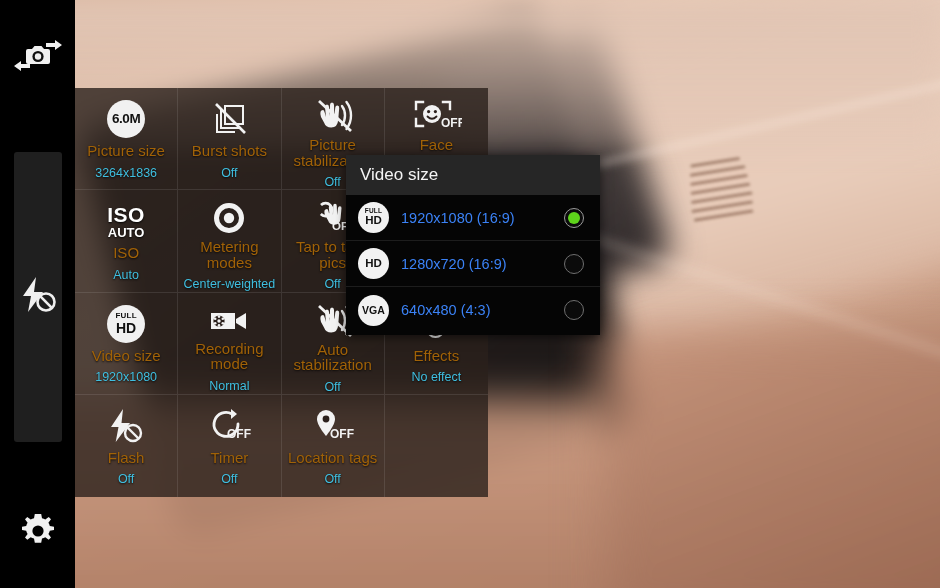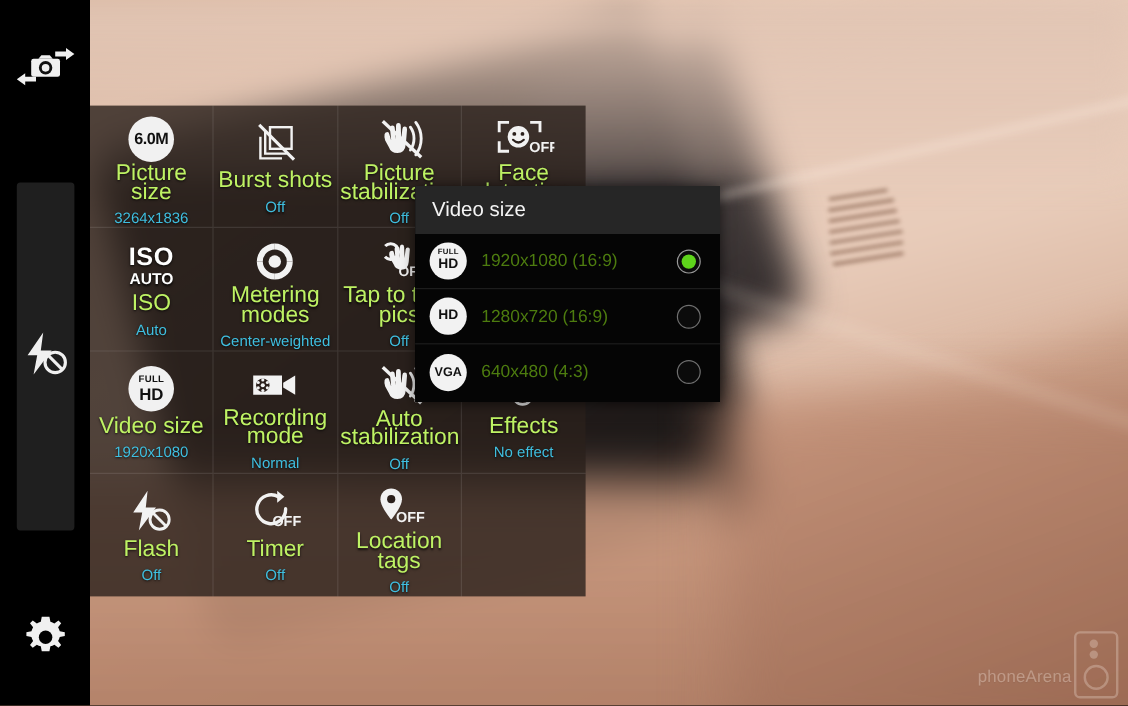--- a/index.html
+++ b/index.html
@@ -167,22 +167,22 @@
   .cell:nth-child(4n) { border-right: none; }
   .cell:nth-child(n+13) { border-bottom: none; }
   .cell-icon {
     height: 44px;
     display: flex;
     align-items: center;
     justify-content: center;
     margin-bottom: 2px;
   }
   .cell-label {
-    color: #bef264;
-    font-size: 19px;
+    color: #a16207;
+    font-size: 15px;
     line-height: 15.5px;
     text-align: center;
     max-width: 98px;
     text-shadow: 0 1px 2px rgba(0,0,0,.8);
   }
   .cell-value {
     color: #3fbfe0;
     font-size: 12.5px;
     line-height: 15px;
     margin-top: 7px;
@@ -251,21 +251,21 @@
     justify-content: center;
     font-weight: bold;
     line-height: 1;
     flex: none;
   }
   .opt-badge .l1 { font-size: 6.5px; letter-spacing: .2px; }
   .opt-badge .l2 { font-size: 11.5px; margin-top: .5px; }
   .opt-badge.single .l2 { font-size: 11.5px; margin-top: 0; }
   .opt-badge.vga .l2 { font-size: 10.5px; }
   .opt-text {
-    color: #4d7c0f;
+    color: #3b82f6;
     font-size: 14.5px;
     margin-left: 12px;
     flex: 1;
   }
   .radio {
     width: 18px; height: 18px;
     border-radius: 50%;
     border: 1.5px solid #6f6f6f;
     background: #0b0b0b;
     flex: none;
@@ -339,24 +339,20 @@
       <i></i>
         <i></i>
         <i></i>
         <i></i>
         <i></i>
         <i></i>
         <i></i>
     </div>
   </div>
 
-  <div class="watermark">
-    <span class="wm-text">phoneArena</span>
-    <span class="wm-mark"></span>
-  </div>
 
   <div class="rail">
     <div class="rail-panel"></div>
 
     <div class="rail-btn" id="railSwitch">
       <span>
         <svg width="52" height="40" viewBox="0 0 52 40">
           <g fill="#f0f0f0">
             <rect x="14" y="12" width="24" height="15" rx="2"></rect>
             <path d="M20 12 l2.5-3 h7 l2.5 3 z"></path>

